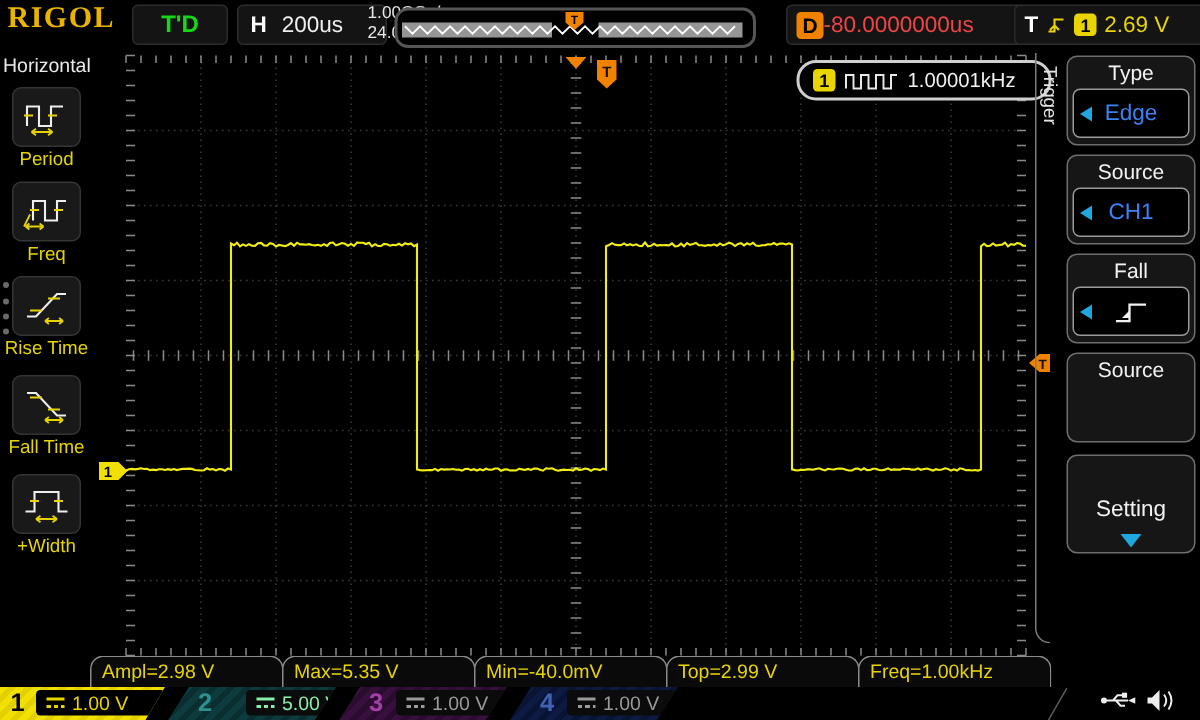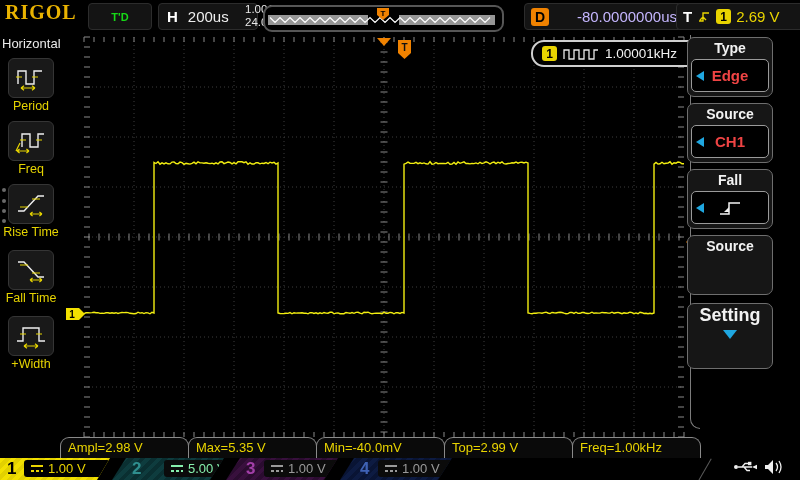--- a/index.html
+++ b/index.html
@@ -5,30 +5,30 @@
   html,body{margin:0;padding:0;background:#222;}
   #screen{position:relative;width:800px;height:480px;background:#000;overflow:hidden;
           font-family:"Liberation Sans",sans-serif;-webkit-font-smoothing:antialiased;}
   .abs{position:absolute;}
   
   #logo{left:5px;top:1px;color:#e9b300;font-family:"Liberation Serif",serif;
         font-weight:bold;font-size:20px;letter-spacing:1px;}
   .badge{position:absolute;background:#141414;border:1px solid #2c2c2c;border-radius:4px;
          display:flex;align-items:center;color:#eee;}
   #td-badge{left:88px;top:3px;width:62px;height:25px;justify-content:center;
-            color:#16d916;font-weight:bold;font-size:11px;}
+            color:#16d916;font-weight:bold;font-size:16px;}
   #h-badge{left:158px;top:3px;width:82px;height:25px;padding:0 8px;gap:10px;font-size:15px;}
   #h-badge .hletter{font-weight:bold;color:#fff;}
   #sample-info{left:245px;top:3px;color:#e9e9e9;font-size:11.5px;line-height:13px;}
   #mem-strip{left:263px;top:5px;width:237px;height:23px;background:#000;
              border:2px solid #565656;border-radius:9px;}
   #d-badge{left:524px;top:3px;width:146px;height:25px;padding:0 6px;font-size:15px;}
   #d-box{width:18px;height:18px;background:#f08200;border-radius:3px;color:#000;
          font-weight:bold;font-size:14px;display:flex;align-items:center;justify-content:center;}
-  #d-badge .dval{flex:1;text-align:right;color:#c4b5fd;}
+  #d-badge .dval{flex:1;text-align:left;color:#ef4444;}
   #t-badge{left:676px;top:3px;width:121px;height:25px;padding:0 6px;gap:5px;font-size:15px;}
   #t-badge .tletter{color:#fff;font-weight:bold;}
   .ch-chip{width:15px;height:15px;background:#e9d400;border-radius:3px;color:#000;
            font-weight:bold;font-size:12px;display:flex;align-items:center;justify-content:center;}
   #t-badge .tlevel{color:#e9d400;}
   
   #left-menu{left:0;top:32px;width:62px;height:418px;}
   #lm-title{position:absolute;left:2px;top:4px;color:#eaeaea;font-size:13px;}
   .lm-item{position:absolute;left:0;width:62px;text-align:center;cursor:pointer;}
   .lm-icon-btn{width:44px;height:38px;margin:0 auto;background:#191919;border:1px solid #353535;
@@ -38,34 +38,34 @@
   
   #scope-svg{position:absolute;left:62px;top:32px;}
   #freq-counter{left:531px;top:40px;width:148px;height:23px;background:#000;
                 border:2px solid #cfcfcf;border-radius:13px;display:flex;align-items:center;
                 gap:6px;padding:0 9px;}
   #freq-counter .fval{color:#f2f2f2;font-size:13.5px;}
   
   #trigger-tab-line{left:690px;top:35px;width:9px;height:393px;border-left:1px solid #7c7c7c;
                     border-bottom:1px solid #7c7c7c;border-bottom-left-radius:10px;}
   #trigger-tab-label{left:693px;top:44px;writing-mode:vertical-rl;color:#e2e2e2;font-size:12.5px;}
-  #right-panel{left:676px;top:32px;width:100px;height:418px;font-weight:bold;}
+  #right-panel{left:700px;top:32px;width:100px;height:418px;}
   .rm-item{position:absolute;left:11px;width:86px;height:60px;background:#161616;
            border:1px solid #6e6e6e;border-radius:7px;box-sizing:border-box;cursor:pointer;}
   .rm-label{color:#f2f2f2;font-size:14px;text-align:center;height:19px;padding-top:2px;}
   .rm-value-box{margin:0 3px;background:#000;border:1px solid #9a9a9a;border-radius:5px;
                 height:31px;display:flex;align-items:center;justify-content:center;
-                color:#ef4444;font-size:15px;position:relative;}
+                color:#3b82f6;font-size:15px;position:relative;}
   .tri-left{position:absolute;left:4px;top:50%;margin-top:-5px;width:0;height:0;
             border-top:5px solid transparent;border-bottom:5px solid transparent;
             border-right:8px solid #1fa7e0;}
   .tri-down{width:0;height:0;border-left:7px solid transparent;border-right:7px solid transparent;
             border-top:9px solid #1fa7e0;margin:6px auto 0;}
   #rm-setting{height:66px;}
-  #rm-setting .rm-label{padding-top:1px;font-size:18px;}
+  #rm-setting .rm-label{padding-top:27px;font-size:15px;}
   
   #meas-bar{left:60px;top:437px;width:640px;height:21px;display:flex;}
   .meas-tab{width:126px;height:20px;background:#0a0a0a;border:1px solid #8a8a8a;border-bottom:none;
             border-radius:9px 9px 0 0;color:#e9d400;font-size:13px;line-height:19px;
             padding-left:7px;box-sizing:content-box;margin-right:-1px;white-space:nowrap;
             overflow:hidden;cursor:pointer;}
   #chan-bar{left:0;top:458px;width:800px;height:22px;background:#000;}
   .ch{position:absolute;top:0;height:22px;cursor:pointer;}
   .ch-num{position:absolute;top:0;font-weight:bold;font-size:17px;line-height:22px;}
   .ch-box{position:absolute;top:2px;height:17px;border-radius:3px;display:flex;align-items:center;

